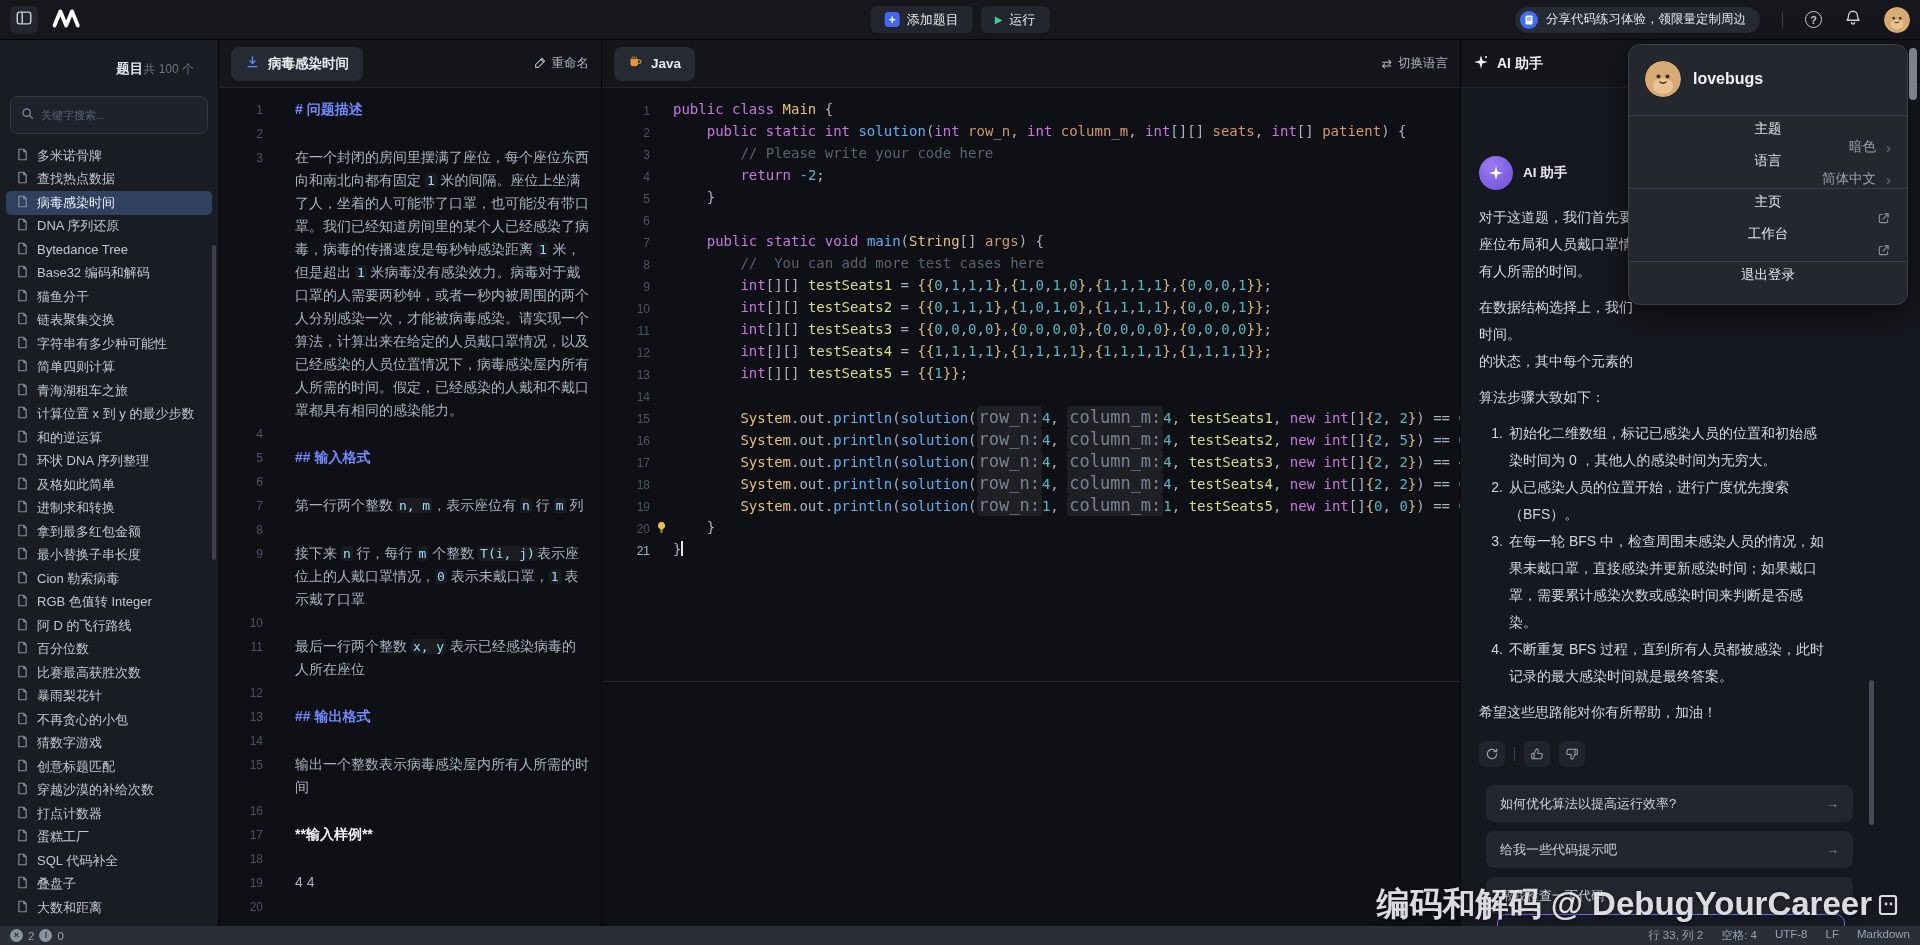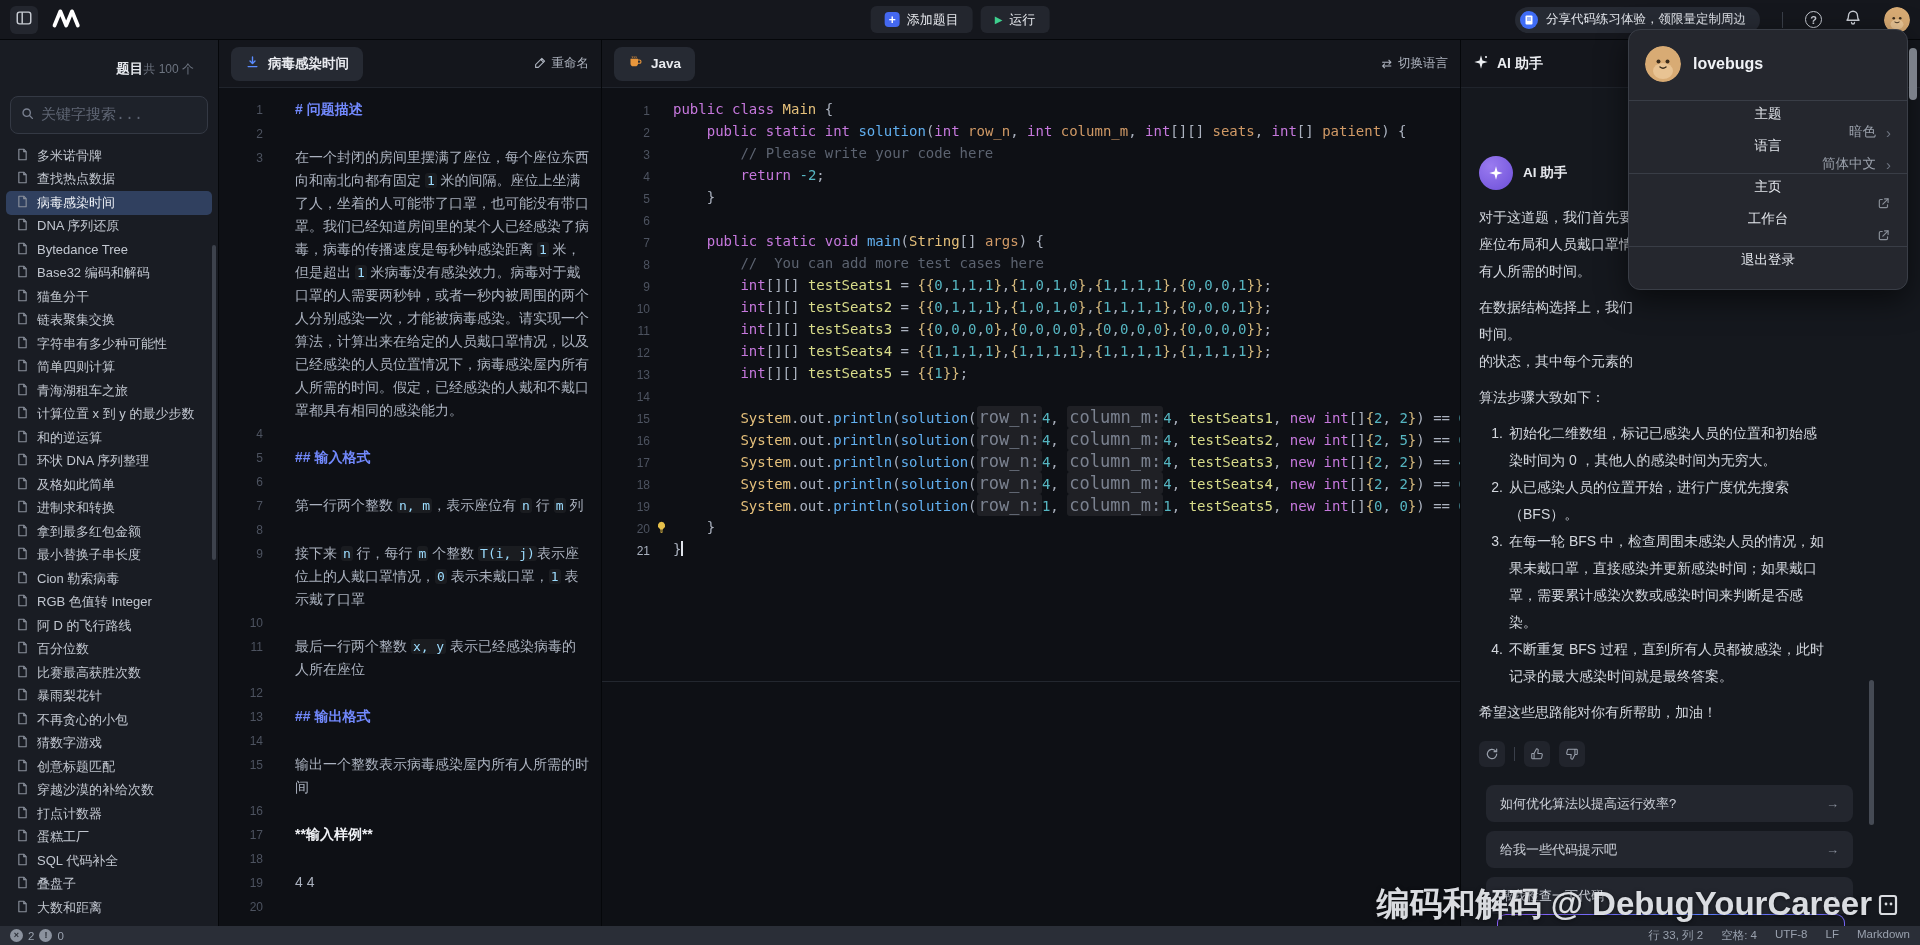--- a/index.html
+++ b/index.html
@@ -25,21 +25,21 @@
   
   .main { display:flex; height:886px; }
   .panel-head { height:48px; display:flex; align-items:center; padding:0 12px; border-bottom:1px solid #20242c; background:#14161c; }
 
   
   .sidebar { width:218px; flex:none; background:#191c23; display:flex; flex-direction:column; position:relative; }
   .side-head { display:flex; align-items:baseline; justify-content:flex-end; padding:20px 24px 4px; }
   .side-title { font-size:13.5px; font-weight:bold; color:#e6e9ee; }
   .side-count { font-size:12px; color:#6d7480; }
   .side-search { margin:14px 10px 8px; height:38px; background:#1e222a; border:1px solid #343944; border-radius:8px; display:flex; align-items:center; gap:7px; padding:0 10px; }
-  .side-search input { background:transparent; border:none; outline:none; color:#ec4899; font-size:15px; width:140px; font-family:Liberation Mono, monospace; }
+  .side-search input { background:transparent; border:none; outline:none; color:#ec4899; font-size:11px; width:140px; font-family:Liberation Serif, serif; }
   .side-search input::placeholder { color:#5e6573; }
   .side-list { flex:1; overflow:hidden; padding:2px 0; }
   .side-item { height:23.5px; display:flex; align-items:center; gap:8px; padding:0 10px; margin:0 6px; border-radius:5px; font-size:13px; color:#c2c7d0; white-space:nowrap; overflow:hidden; cursor:pointer; }
   .side-item svg { flex:none; }
   .side-item.active { background:#30405f; color:#eef1f7; }
   .side-scroll { position:absolute; right:2px; top:205px; width:4px; height:315px; border-radius:2px; background:#3d424c; }
 
   
   .desc-panel { width:383px; flex:none; background:#0e1015; border-left:1px solid #05070a; display:flex; flex-direction:column; }
   .tab-chip { height:34px; display:flex; align-items:center; gap:8px; background:#262a33; border-radius:8px; padding:0 14px; font-size:13.5px; color:#e8eaef; font-weight:bold; cursor:pointer; }
@@ -93,21 +93,21 @@
   .ask-box textarea::placeholder { color:#787f8c; }
   .ai-scroll { position:absolute; right:46px; top:640px; width:5px; height:145px; border-radius:3px; background:#454a54; }
 
   
   .statusbar { height:19px; background:#2a2e37; display:flex; align-items:center; padding:0 10px; font-size:11.5px; color:#99a1ae; }
   .st-left { display:flex; align-items:center; gap:5px; }
   .st-ic { width:13px; height:13px; border-radius:50%; background:#8b929e; color:#2a2e37; font-size:9px; font-weight:bold; display:flex; align-items:center; justify-content:center; line-height:1; }
   .st-right { margin-left:auto; display:flex; gap:18px; }
 
   
-  .dropdown { position:absolute; top:29px; right:12px; width:280px; background:#25272e; border:1px solid #3a3e47; border-radius:12px; box-shadow:0 10px 30px rgba(0,0,0,.55); z-index:50; padding-bottom:6px;margin-left:48px; }
+  .dropdown { position:absolute; top:44px; right:12px; width:280px; background:#25272e; border:1px solid #3a3e47; border-radius:12px; box-shadow:0 10px 30px rgba(0,0,0,.55); z-index:50; padding-bottom:6px;margin-left:48px; }
   .dd-user { display:flex; align-items:center; gap:12px; padding:16px 16px 14px; }
   .dd-avatar { width:36px; height:36px; border-radius:50%; overflow:hidden; flex:none; }
   .dd-name { font-size:16px; font-weight:bold; color:#f0f2f6; }
   .dd-sep { border-top:1px solid #393d46; margin:4px 0; }
   .dd-row { height:32px; display:flex; align-items:center; padding:0 16px; font-size:13.5px; color:#e3e6ec; cursor:pointer;flex-direction:column; }
   .dd-val { margin-left:auto; color:#9aa0ab; display:flex; align-items:center; gap:10px; }
   .dd-chev { color:#6e7480; font-size:15px; }
   .dd-ext { margin-left:auto; display:flex; }
 
   

